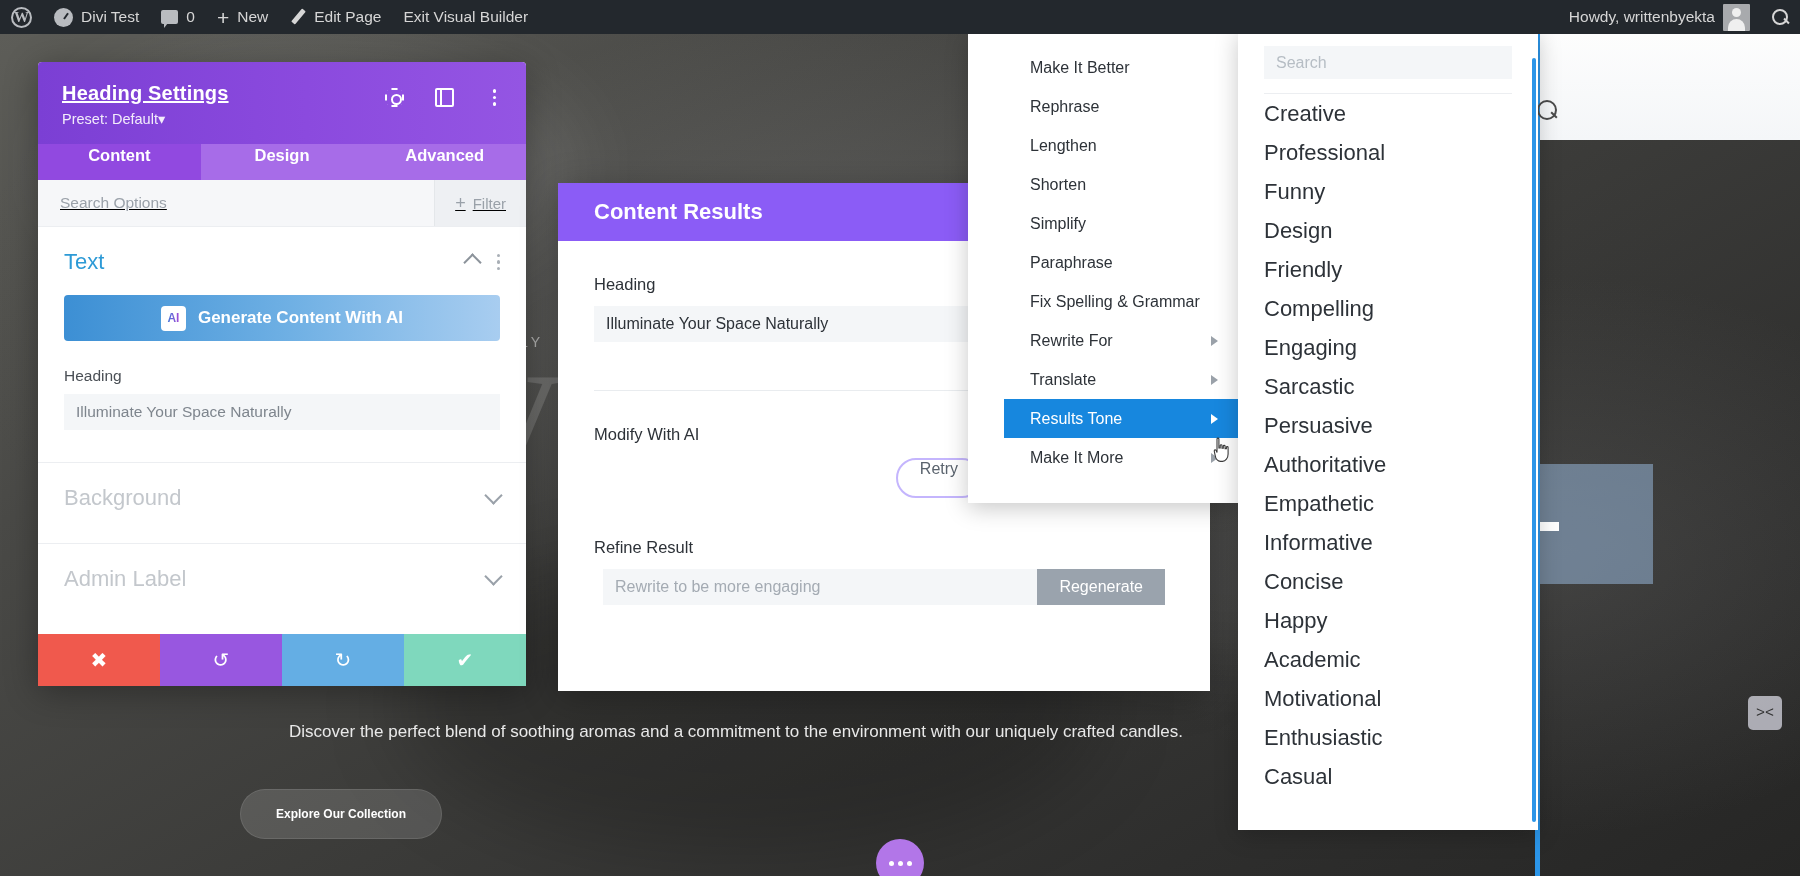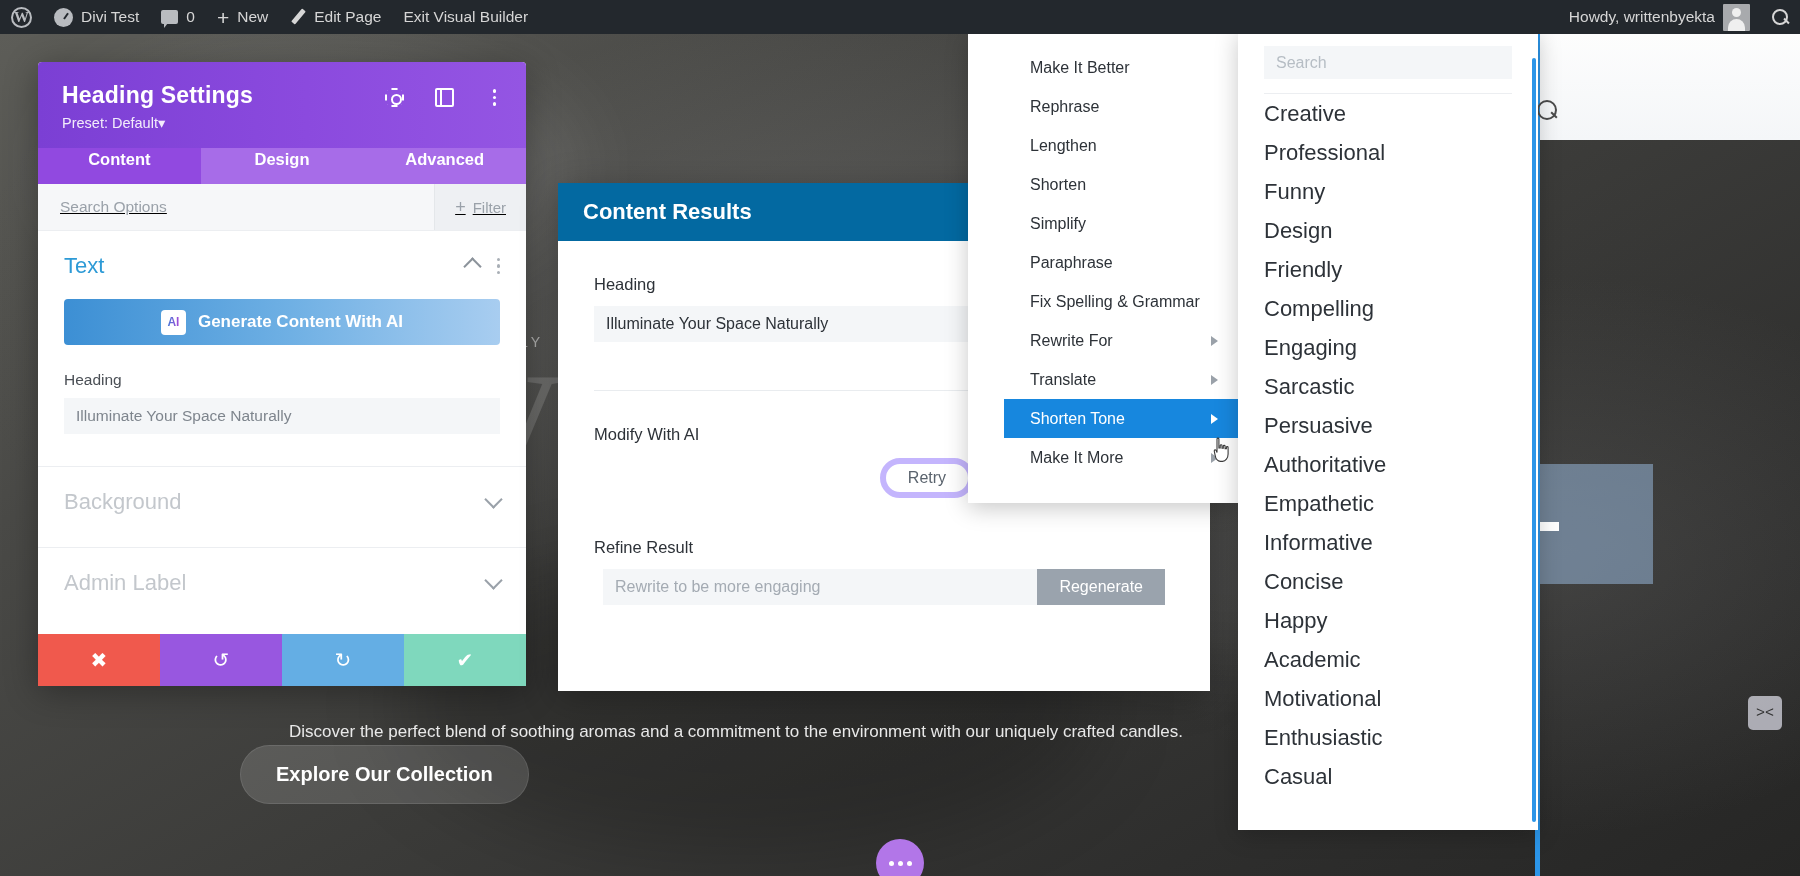--- a/index.html
+++ b/index.html
@@ -120,24 +120,24 @@
     color: rgba(255,255,255,0.55);
     white-space: nowrap;
   }
   #hero-sub {
     position: absolute; left: 236px; top: 688px;
     width: 1000px;
     font-size: 17px; color: #e9e9e9;
     text-align: center; white-space: nowrap;
   }
   #hero-cta {
-    position: absolute; left: 240px; top: 711px;
+    position: absolute; left: 240px; top: 755px;
     padding: 17px 35px; border-radius: 40px;
     background: rgba(255,255,255,0.14);
-    color: #fff; font-weight: 700; font-size: 20px;
+    color: #fff; font-weight: 700; font-size: 12px;
     border: 1px solid rgba(255,255,255,0.10);
   }
   
   #page-settings-btn {
     position: absolute; left: 876px; top: 805px;
     width: 48px; height: 48px; border-radius: 50%;
     background: #b276e8;
     display: flex; align-items: center; justify-content: center;
     gap: 4px;
   }
@@ -194,21 +194,21 @@
     display: flex; flex-direction: column;
     overflow: hidden;
     z-index: 40;
   }
   #settings-header {
     background: linear-gradient(90deg, #7b3fd4 0%, #8b4ade 55%, #9455e3 100%);
     padding: 20px 24px 17px 24px;
     position: relative;
   }
   #settings-title {
-    color: #fff; font-size: 23px; font-weight: 700; letter-spacing: .2px;
+    color: #fff; font-size: 20px; font-weight: 700; letter-spacing: .2px; text-decoration: underline;
   }
   #settings-preset {
     color: rgba(255,255,255,0.9); font-size: 14.5px; margin-top: 6px;
   }
   #settings-header-icons {
     position: absolute; right: 22px; top: 26px;
     display: flex; align-items: center; gap: 31px;
   }
   .hdr-icon { width: 19px; height: 19px; position: relative; }
   .ic-focus::before, .ic-focus::after { content: ""; position: absolute; }
@@ -322,41 +322,41 @@
   
   #results-modal {
     position: absolute; left: 558px; top: 183px;
     width: 652px; height: 508px;
     background: #fff;
     box-shadow: 0 6px 34px rgba(0,0,0,0.28);
     z-index: 45;
     overflow: hidden;
   }
   #results-header {
-    background: #0369a1; height: 58px;
-    display: flex; align-items: center; padding: 0 25px;
+    background: #8b5cf6; height: 58px;
+    display: flex; align-items: center; padding: 0 36px;
     color: #fff; font-size: 22px; font-weight: 700;
   }
   .r-label {
     padding: 34px 36px 12px 36px;
     font-size: 16.5px; color: #2d3238; font-weight: 400;
   }
   .r-readonly {
     margin: 0 36px; height: 36px; background: #f4f6f8;
     display: flex; align-items: center; padding: 0 12px;
     font-size: 16px; color: #2d3238;
   }
   .r-divider { height: 1px; background: #e9ecef; margin: 48px 36px 0 36px; }
   #results-actions {
     display: flex; justify-content: flex-end; gap: 12px;
     padding: 2px 36px 0 36px;
   }
   .pill {
-    border: 6px solid #c4b5fd; border-radius: 22px;
-    height: 40px; display: flex; align-items: center; gap: 9px;
+    border: 2px solid #c4b5fd; border-radius: 22px;
+    height: 40px; display: flex; align-items: flex-start; gap: 9px;
     padding: 0 22px; color: #5a636d; font-size: 16px;
     background: #fff;
   }
   .caret-down {
     width: 0; height: 0;
     border-left: 5px solid transparent; border-right: 5px solid transparent;
     border-top: 6px solid #5a636d;
   }
   #refine-row {
     display: flex; align-items: stretch; margin: 0 45px; gap: 0;
@@ -627,21 +627,21 @@
     </div>
   <div class="ai-menu-item">
       <span>Rewrite For</span>
       <span class="arrow-right"></span>
     </div>
   <div class="ai-menu-item">
       <span>Translate</span>
       <span class="arrow-right"></span>
     </div>
   <div class="ai-menu-item selected">
-      <span>Shorten Tone</span>
+      <span>Results Tone</span>
       <span class="arrow-right"></span>
     </div>
   <div class="ai-menu-item">
       <span>Make It More</span>
       <span class="arrow-right"></span>
     </div>
 </div>
 
 <svg id="cursor-pointer" viewBox="0 0 22 26">
   <path d="M5 2 C5 0.8 6.9 0.8 6.9 2 L6.9 11 L8.2 11 L8.2 8.6 C8.2 7.5 10 7.5 10 8.6 L10 11.3 L11.3 11.3 L11.3 9.2 C11.3 8.1 13.1 8.1 13.1 9.2 L13.1 11.6 L14.4 11.6 L14.4 10.4 C14.4 9.3 16.1 9.3 16.1 10.4 L16.1 17 C16.1 21 13.5 24.4 10.6 24.4 L8.4 24.4 C5.8 24.4 3.6 21.5 3.1 18.2 L2.3 14.3 C2 12.8 3.7 12.2 4.2 13.6 L5 15.6 Z" fill="#ffffff" stroke="#3a3a3a" stroke-width="1.1"></path>

